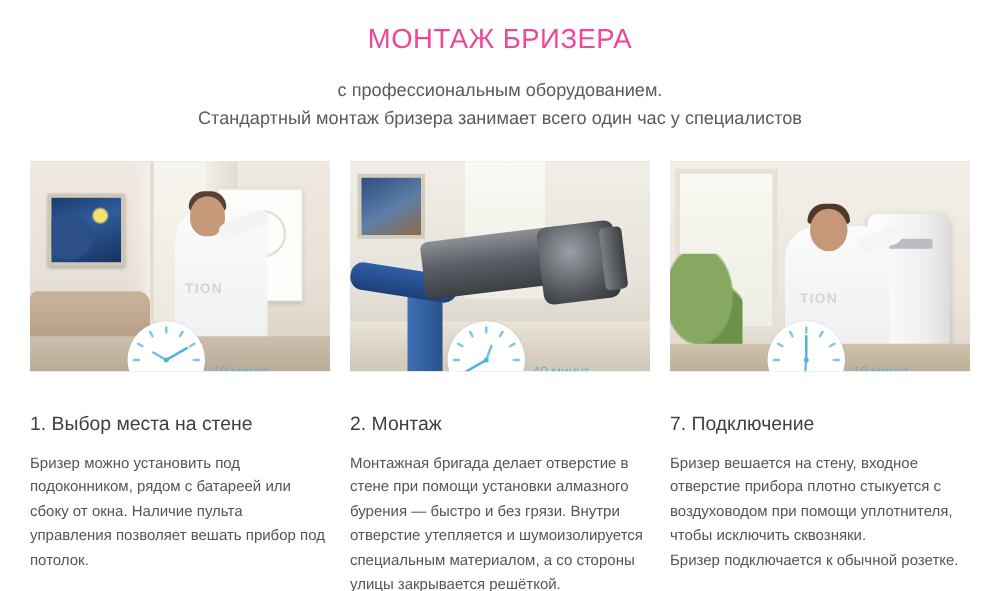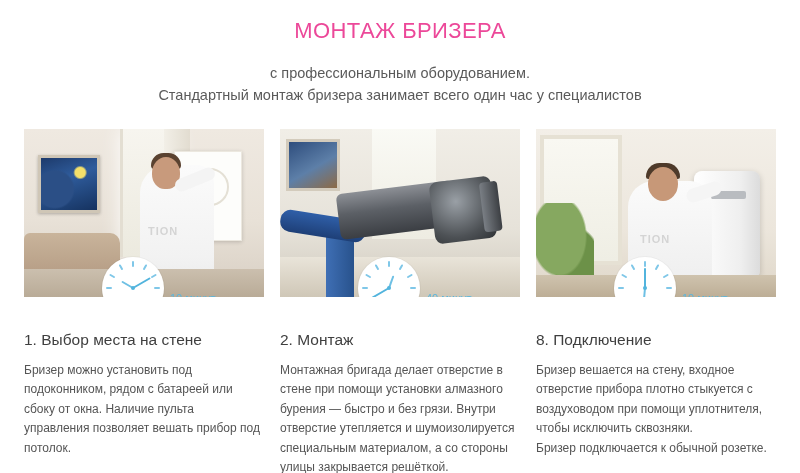--- a/index.html
+++ b/index.html
@@ -452,21 +452,21 @@
               <span class="tick" style="transform:rotate(330deg)"></span>
             </div>
             <div class="hand minute" style="transform:rotate(0deg)"></div>
             <div class="hand hour" style="transform:rotate(185deg)"></div>
             <div class="pin"></div>
           </div>
           <div class="clock-label">10 минут</div>
         </div>
       </div>
 
-      <h2 class="card-title">8. Подключение</h2>
+      <h2 class="card-title">7. Подключение</h2>
       <div class="card-text">
         <p>Бризер вешается на стену, входное отверстие прибора плотно стыкуется с воздуховодом при помощи уплотнителя, чтобы исключить сквозняки.</p>
         <p>Бризер подключается к обычной розетке.</p>
       </div>
     </div>
 
   </div>
 </div>
 
 </body></html>

